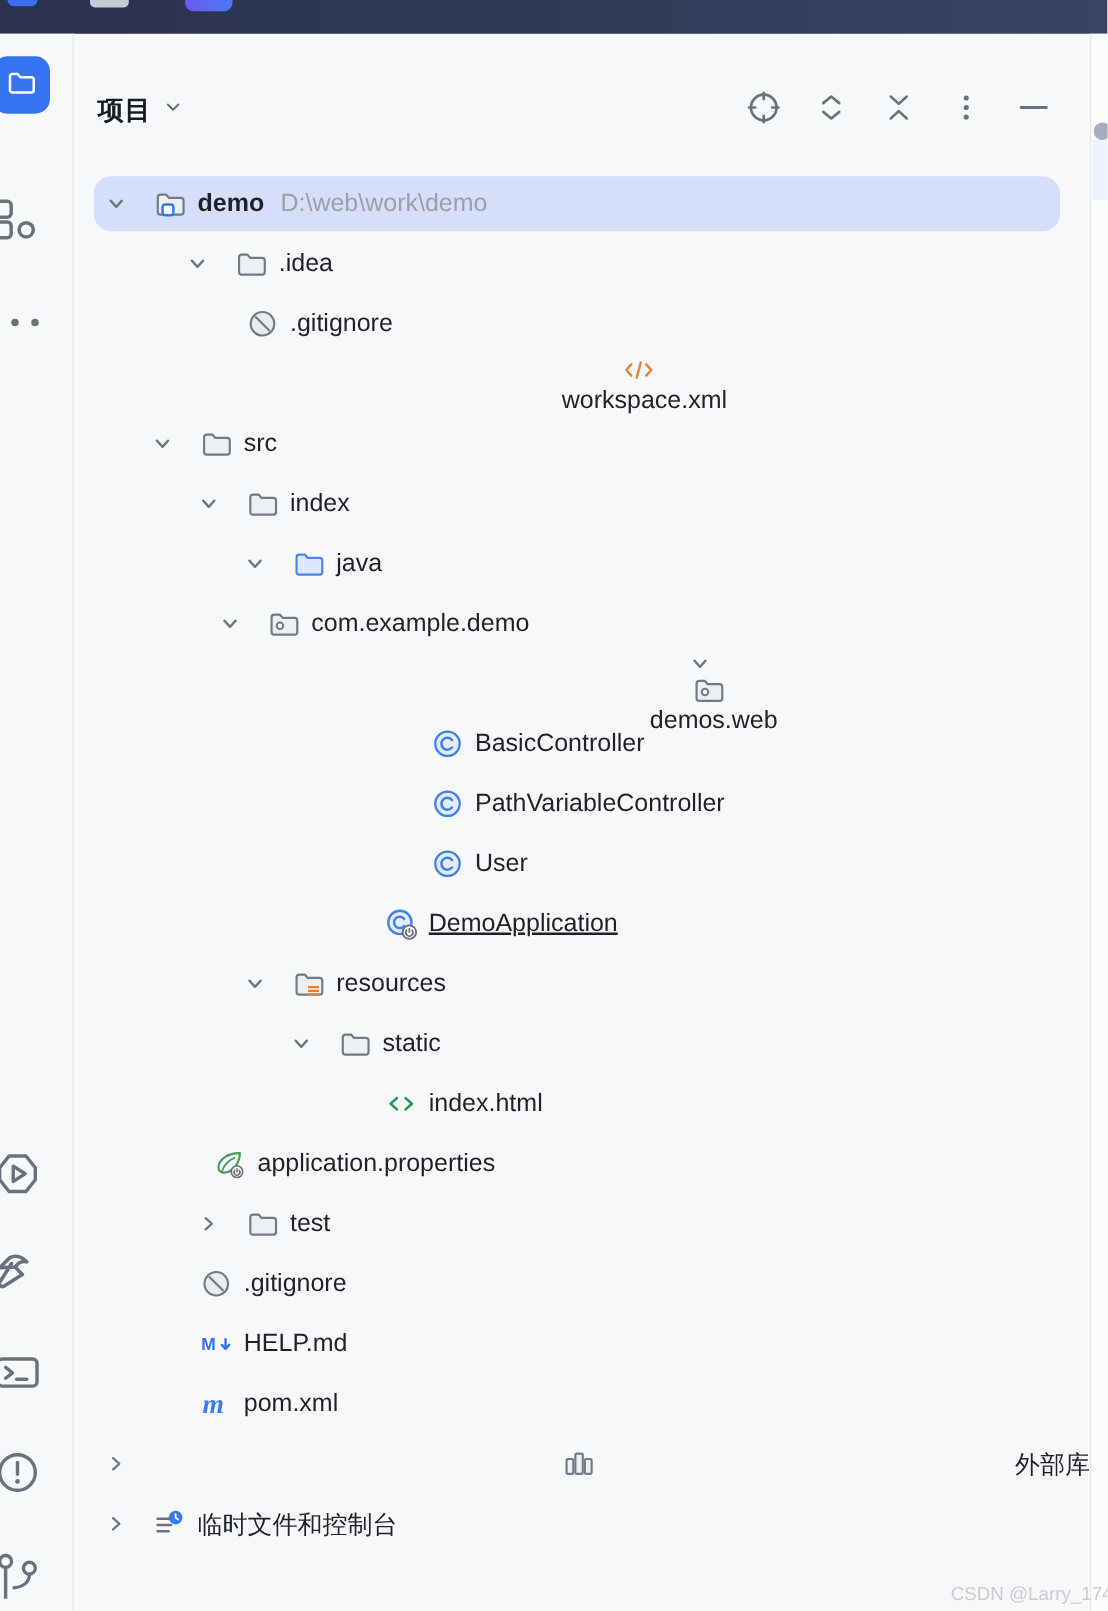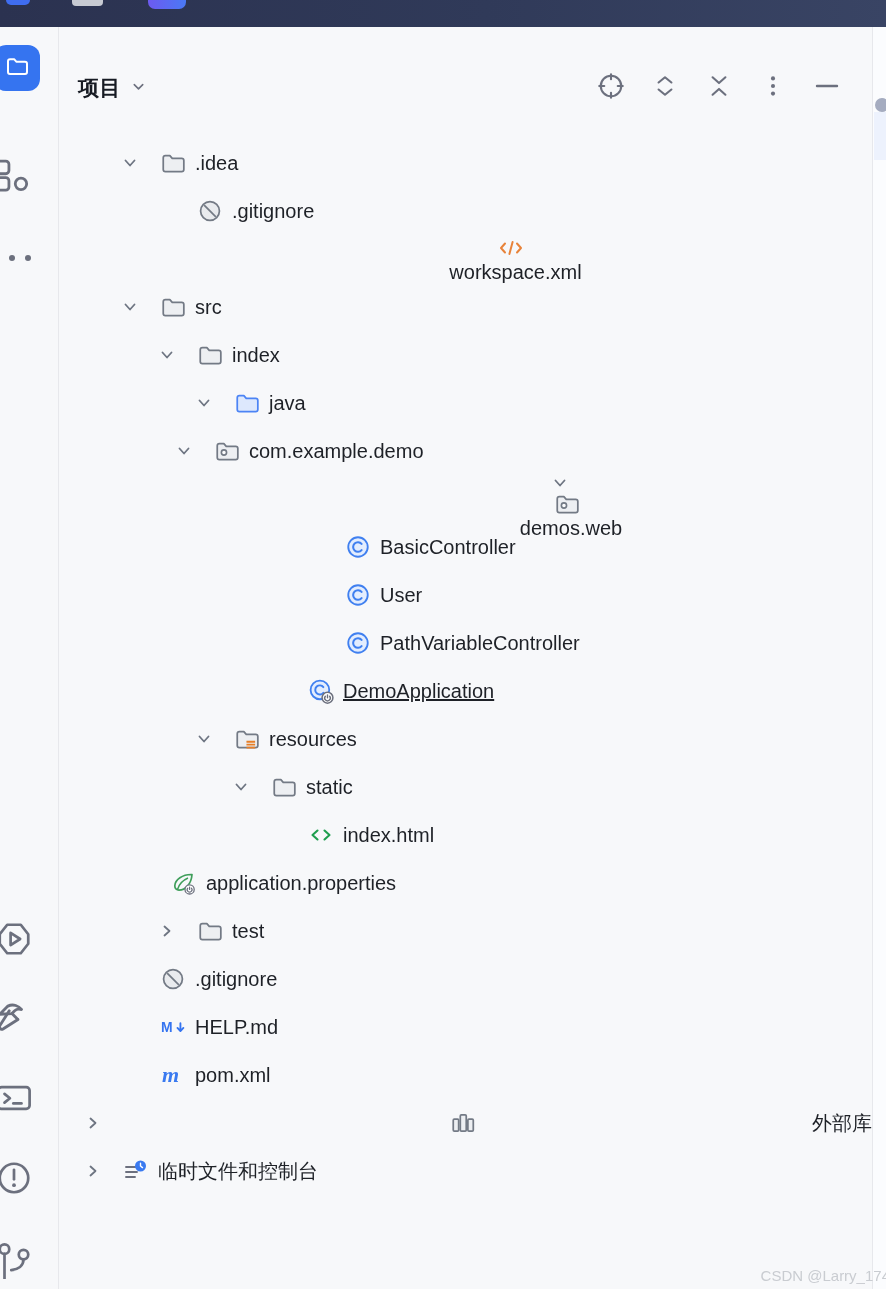--- a/index.html
+++ b/index.html
@@ -153,21 +153,36 @@
             </svg></span>
         </div>
         <div class="hicon">
           <span><svg width="30" height="30" viewBox="0 0 24 24">
               <path d="M4 12h16" stroke="#6c707e" stroke-width="1.9" stroke-linecap="round"></path>
             </svg></span>
         </div>
       </div>
   </div>
   <div class="tree" id="tree">
-      <div class="row" style="padding-left: 62px;">
+      <div class="row selected" style="padding-left: 25px;">
+        <span class="chevron-slot">
+          <svg width="16" height="16" viewBox="0 0 16 16">
+            <path d="M3.5 5.5L8 10.5l4.5-5" fill="none" stroke="#6e7582" stroke-width="1.8" stroke-linecap="round" stroke-linejoin="round"></path>
+          </svg>
+        </span>
+        <span class="node-icon">
+          <svg width="26" height="26" viewBox="0 0 24 24">
+            <path d="M3 7.2c0-1.1.9-2 2-2h4.1l2.2 2.5h8.7c1.1 0 2 .9 2 2v8.3c0 1.1-.9 2-2 2H5c-1.1 0-2-.9-2-2z" fill="#edeff2" stroke="#737a85" stroke-width="1.6" stroke-linejoin="round"></path>
+            <rect x="6.5" y="12.5" width="8" height="8" rx="2" fill="#fff" stroke="#3574f0" stroke-width="1.8"></rect>
+          </svg>
+        </span>
+        <span class="label bold">demo</span>
+        <span class="secondary">D:\web\work\demo</span>
+      </div>
+      <div class="row" style="padding-left: 90px;">
         <span class="chevron-slot">
           <svg width="16" height="16" viewBox="0 0 16 16">
             <path d="M3.5 5.5L8 10.5l4.5-5" fill="none" stroke="#6e7582" stroke-width="1.8" stroke-linecap="round" stroke-linejoin="round"></path>
           </svg>
         </span>
         <span class="node-icon">
           <svg width="26" height="26" viewBox="0 0 24 24">
             <path d="M3 7.2c0-1.1.9-2 2-2h4.1l2.2 2.5h8.7c1.1 0 2 .9 2 2v8.3c0 1.1-.9 2-2 2H5c-1.1 0-2-.9-2-2z" fill="#edeff2" stroke="#737a85" stroke-width="1.6" stroke-linejoin="round"></path>
           </svg>
         </span>
@@ -274,31 +289,31 @@
         <span class="label">BasicController</span>
       </div>
       <div class="row" style="padding-left: 247px;">
         <span class="chevron-slot"></span>
         <span class="node-icon">
           <svg width="26" height="26" viewBox="0 0 24 24">
             <circle cx="12" cy="12" r="9" fill="#e3edfe" stroke="#4080f0" stroke-width="1.7"></circle>
             <path d="M15.3 9.2a4.4 4.4 0 1 0 0 5.6" fill="none" stroke="#4080f0" stroke-width="1.9" stroke-linecap="round"></path>
           </svg>
         </span>
-        <span class="label">User</span>
+        <span class="label">PathVariableController</span>
       </div>
       <div class="row" style="padding-left: 247px;">
         <span class="chevron-slot"></span>
         <span class="node-icon">
           <svg width="26" height="26" viewBox="0 0 24 24">
             <circle cx="12" cy="12" r="9" fill="#e3edfe" stroke="#4080f0" stroke-width="1.7"></circle>
             <path d="M15.3 9.2a4.4 4.4 0 1 0 0 5.6" fill="none" stroke="#4080f0" stroke-width="1.9" stroke-linecap="round"></path>
           </svg>
         </span>
-        <span class="label">PathVariableController</span>
+        <span class="label">User</span>
       </div>
       <div class="row" style="padding-left: 210px; text-decoration: underline;">
         <span class="chevron-slot"></span>
         <span class="node-icon">
           <svg width="26" height="26" viewBox="0 0 24 24">
             <circle cx="11" cy="11" r="8.6" fill="#e3edfe" stroke="#4080f0" stroke-width="1.7"></circle>
             <path d="M14.2 8.4a4.2 4.2 0 1 0 0 5.2" fill="none" stroke="#4080f0" stroke-width="1.8" stroke-linecap="round"></path>
             <circle cx="18" cy="18.2" r="5" fill="#fff" stroke="#6c707e" stroke-width="1.4"></circle>
             <path d="M18 15.6v2.6M20 16.8a2.6 2.6 0 1 1-4 0" fill="none" stroke="#6c707e" stroke-width="1.3" stroke-linecap="round"></path>
           </svg>

